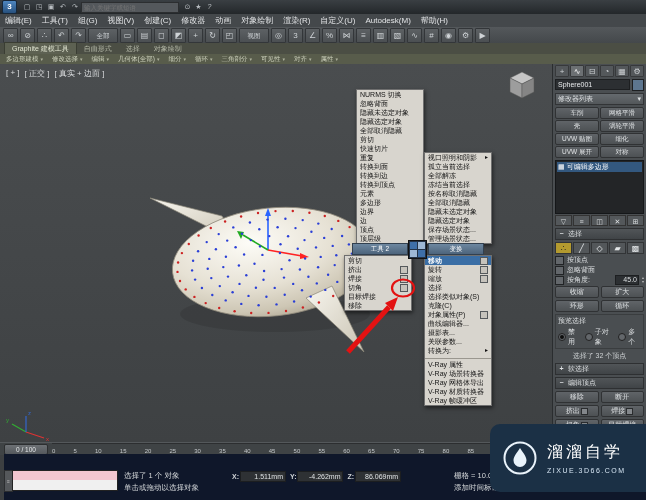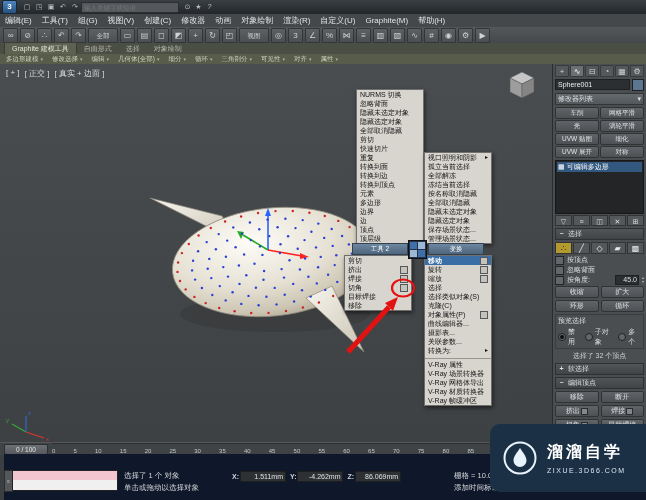--- a/index.html
+++ b/index.html
@@ -142,21 +142,21 @@
   .coord-field{width:40px;height:9px;line-height:9px;background:#2e3134;border:1px solid #1c1e20;
                color:#dfe2e4;padding:0 2px;text-align:right;font-weight:normal;}
 
   
   #annotation{position:absolute;left:0;top:0;width:646px;height:500px;z-index:60;pointer-events:none;}
 
   
   .watermark{position:absolute;right:0;top:424px;width:156px;height:68px;background:#1b3045;z-index:70;
              border-radius:10px 0 0 10px;display:flex;align-items:center;padding-left:12px;box-sizing:border-box;gap:9px;}
   .wm-text{display:flex;flex-direction:column;}
-  .wm-title{font-size:16px;font-weight:bold;color:#ffffff;letter-spacing:3px;white-space:nowrap;}
+  .wm-title{font-size:16px;font-weight:normal;color:#ffffff;letter-spacing:3px;white-space:nowrap;}
   .wm-url{font-size:7px;color:#d6e5f3;letter-spacing:1.5px;margin-top:4px;white-space:nowrap;}
 </style>
 </head>
 <body>
 
 <div class="screen">
 
   <div class="abs titlebar">
     <div class="appbtn">3</div>
     <div class="qat">
@@ -181,21 +181,21 @@
   <span class="menu-item">编辑(E)</span>
       <span class="menu-item">工具(T)</span>
       <span class="menu-item">组(G)</span>
       <span class="menu-item">视图(V)</span>
       <span class="menu-item">创建(C)</span>
       <span class="menu-item">修改器</span>
       <span class="menu-item">动画</span>
       <span class="menu-item">对象绘制</span>
       <span class="menu-item">渲染(R)</span>
       <span class="menu-item">自定义(U)</span>
-      <span class="menu-item">Graphite(M)</span>
+      <span class="menu-item">Autodesk(M)</span>
       <span class="menu-item">帮助(H)</span>
     </div>
 
   <div class="abs maintoolbar">
 
   <span class="tb-icon"><i>∞</i></span>
       <span class="tb-icon"><i>⊘</i></span>
       <span class="tb-icon"><i>∴</i></span>
       <span class="tb-icon"><i>↶</i></span>
       <span class="tb-icon"><i>↷</i></span>

